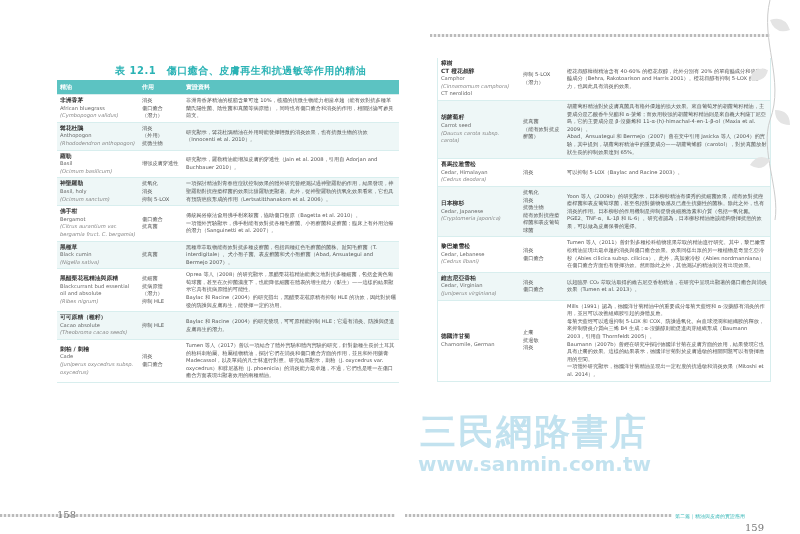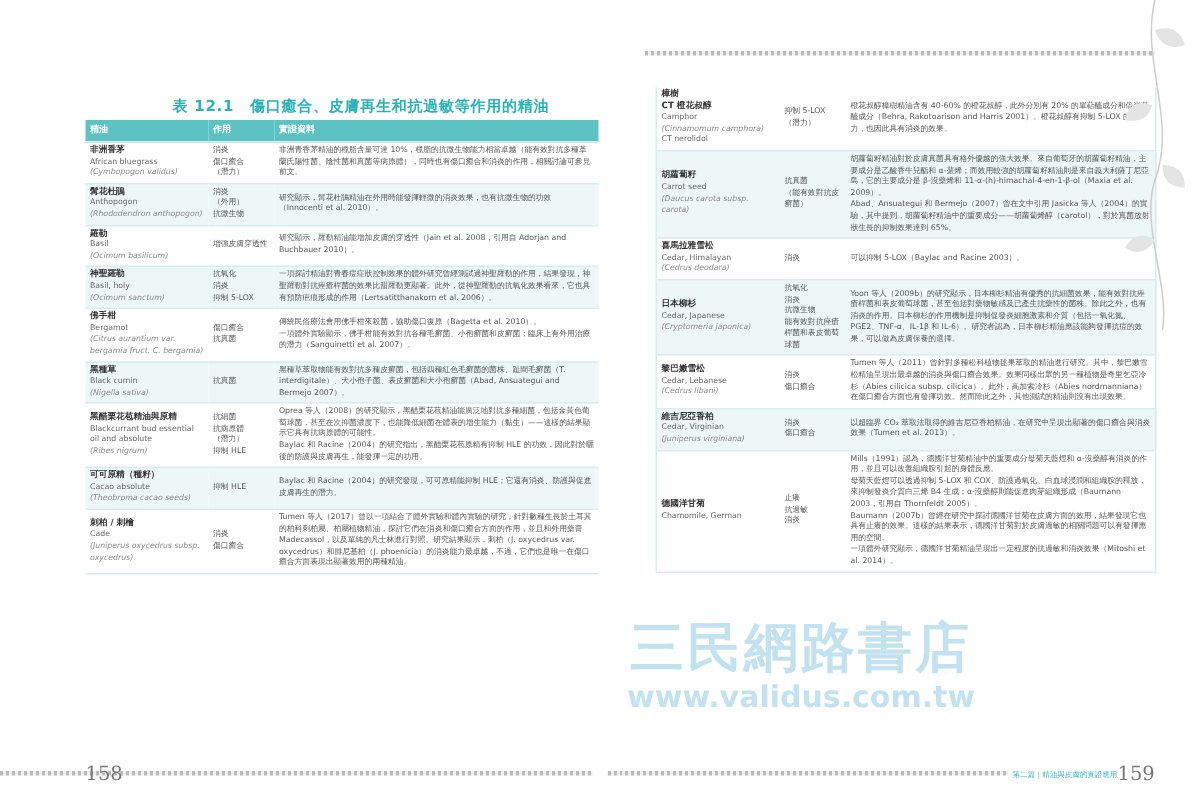--- a/index.html
+++ b/index.html
@@ -14,21 +14,21 @@
   .tbl th{background:#5cc3c2;color:#fff;font-weight:bold;font-size:6px;height:10px;}
   .tbl tr.alt td{background:#eef7f7;}
   .tbl td.c1{width:76px;}
   .tbl td.c2{width:38px;}
   .nm{font-weight:bold;color:#333;font-size:5.8px;}
   .en{color:#666;}
   .la{color:#888;font-style:italic;}
   .ds{text-align:justify;color:#555;}
   .ltbl{left:57px;top:80px;width:342px;}
   .rtbl{left:437px;top:58px;width:334px;border-left:1px solid #d8eeee;border-right:1px solid #d8eeee;}
-  .pagenum{position:absolute;font-size:13px;color:#777;font-family:"DejaVu Serif",serif;}
+  .pagenum{position:absolute;font-size:10px;color:#777;font-family:"DejaVu Serif",serif;}
   .footer-ch{position:absolute;font-size:5px;color:#3ab8b8;}
   .watermark{position:absolute;left:420px;top:408px;font-size:36px;color:rgba(120,190,220,0.45);font-weight:bold;letter-spacing:2px;text-align:center;}
   .watermark2{position:absolute;left:418px;top:452px;font-size:20px;color:rgba(120,190,220,0.45);font-weight:bold;}
   .leaf{position:absolute;}
 </style>
 </head>
 <body>
 
 <div class="page left">
   <div class="divline" style="left:0;top:514px;width:395px;"></div>
@@ -220,21 +220,21 @@
 抗過敏
 消炎</td>
           <td class="ds" style="white-space:pre-line">Mills（1991）認為，德國洋甘菊精油中的重要成分母菊天藍烴和 α-沒藥醇有消炎的作用，並且可以改善組織胺引起的身體反應。
 母菊天藍烴可以透過抑制 5-LOX 和 COX、防護過氧化、白血球浸潤和組織胺的釋放，來抑制發炎介質白三烯 B4 生成；α-沒藥醇則能促進肉芽組織形成（Baumann 2003，引用自 Thornfeldt 2005）。
 Baumann（2007b）曾經在研究中探討德國洋甘菊在皮膚方面的效用，結果發現它也具有止癢的效果。這樣的結果表示，德國洋甘菊對於皮膚過敏的相關問題可以有發揮應用的空間。
 一項體外研究顯示，德國洋甘菊精油呈現出一定程度的抗過敏和消炎效果（Mitoshi et al. 2014）。</td>
         </tr>
       </tbody>
   </table>
   <div class="footer-ch" style="left:275px;top:513px;">第二篇｜精油與皮膚的實證應用</div>
-  <div class="pagenum" style="left:345px;top:509px;text-align:right;">159</div>
+  <div class="pagenum" style="left:345px;top:522px;text-align:right;">159</div>
   <svg class="leaf" style="left:330px;top:0;" width="70" height="220" viewBox="0 0 70 220">
     <path d="M40 0 C30 40 55 80 40 120 C30 150 50 190 45 220" stroke="#ccc" fill="none" stroke-width="1"></path>
     <path d="M40 20 q15 -5 20 10 q-15 5 -20 -10z M38 70 q-15 -5 -18 10 q15 3 18 -10z M45 110 q15 0 15 15 q-15 0 -15 -15z M40 160 q-12 -8 -20 5 q12 8 20 -5z" fill="#e4e4e4"></path>
   </svg>
 </div>
 
 <div class="watermark">三民網路書店</div>
-<div class="watermark2">www.validus.com.tw</div>
+<div class="watermark2">www.sanmin.com.tw</div>
 
 </body></html>

